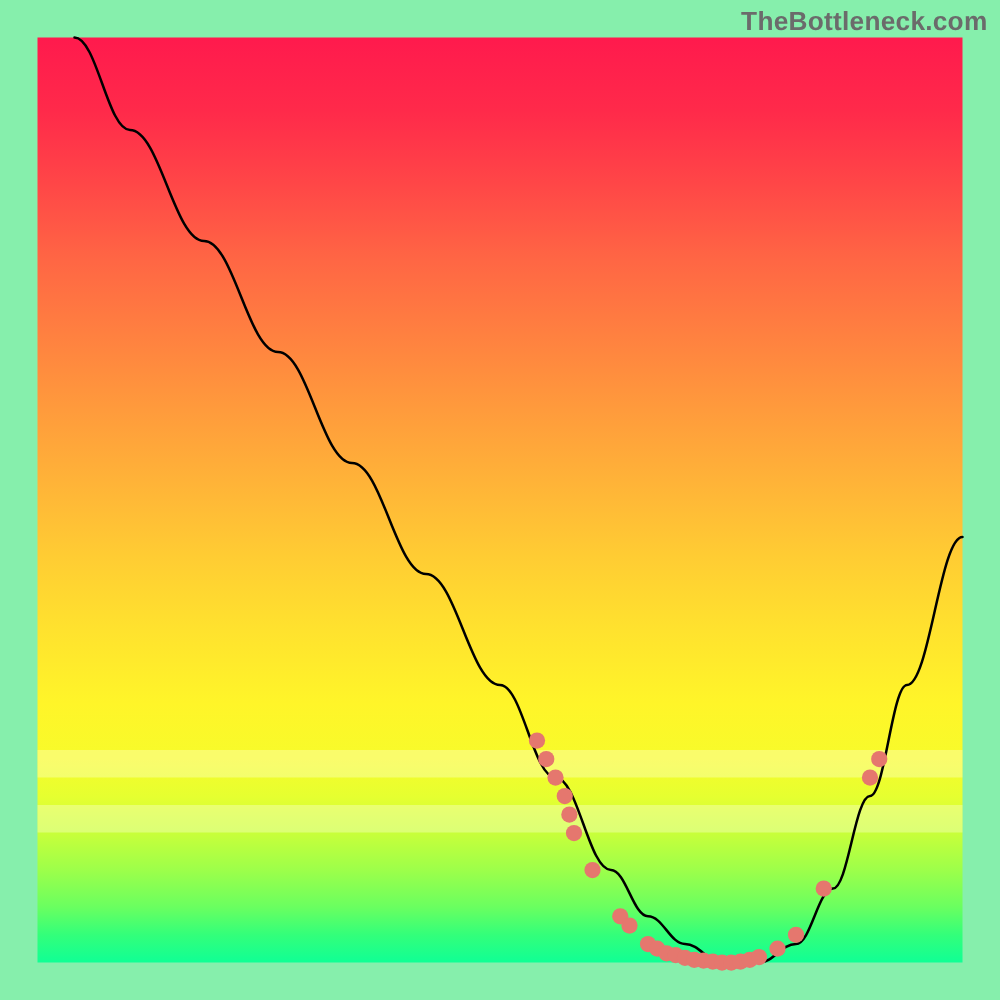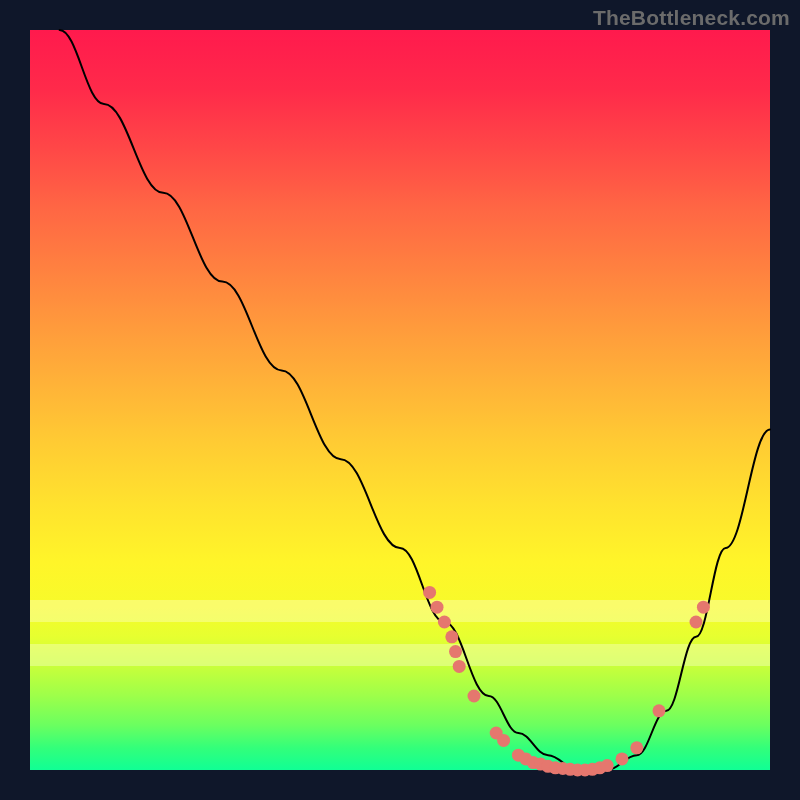--- a/index.html
+++ b/index.html
@@ -1,20 +1,20 @@
 <!DOCTYPE html>
 <html><head>
 <meta charset="utf-8">
 <style>
   * { margin: 0; padding: 0; box-sizing: border-box; }
   html, body { width: 800px; height: 800px; overflow: hidden; background: #000; }
   .frame {
     position: absolute;
     inset: 0;
-    background: #0f172a;
+    background: #86efac;
     text-decoration: underline;
   }
   .plot-area {
     position: absolute;
     left: 30px;
     top: 30px;
     width: 740px;
     height: 740px;
     background: linear-gradient(to bottom,
       #ff1a4d 0%,

